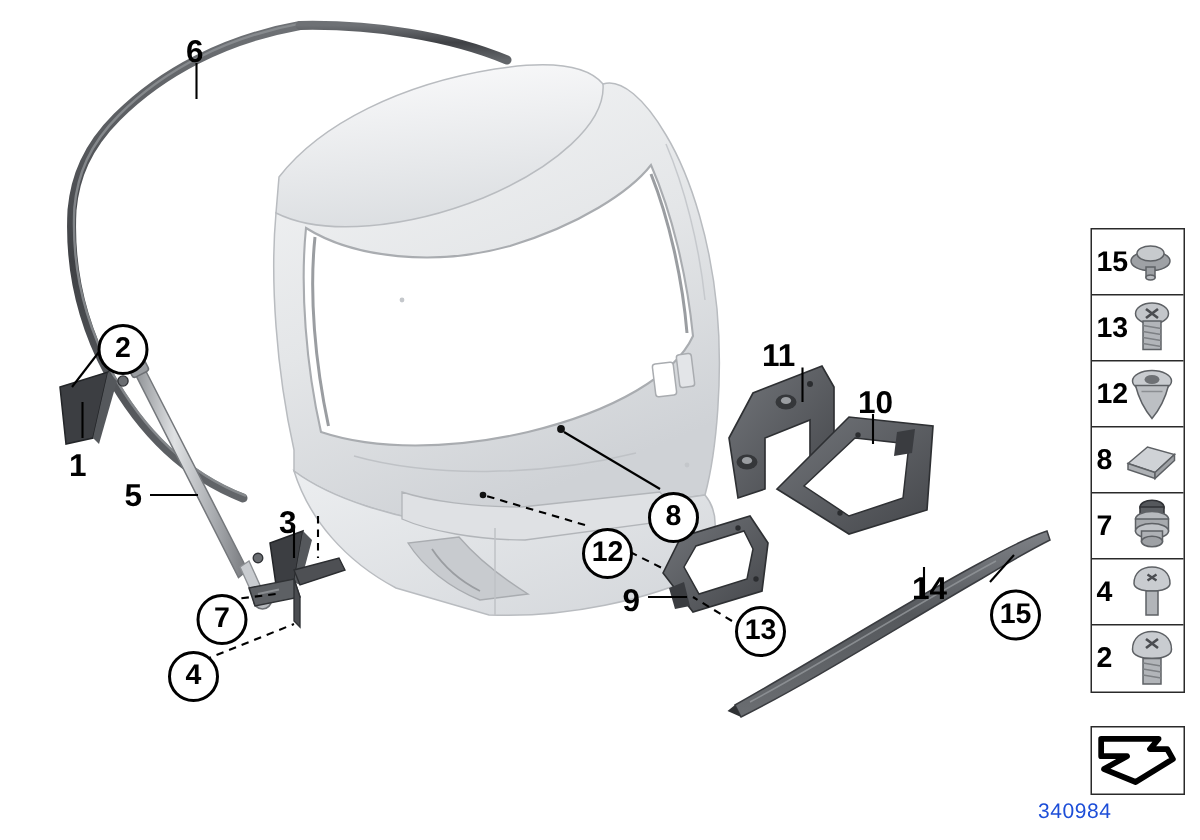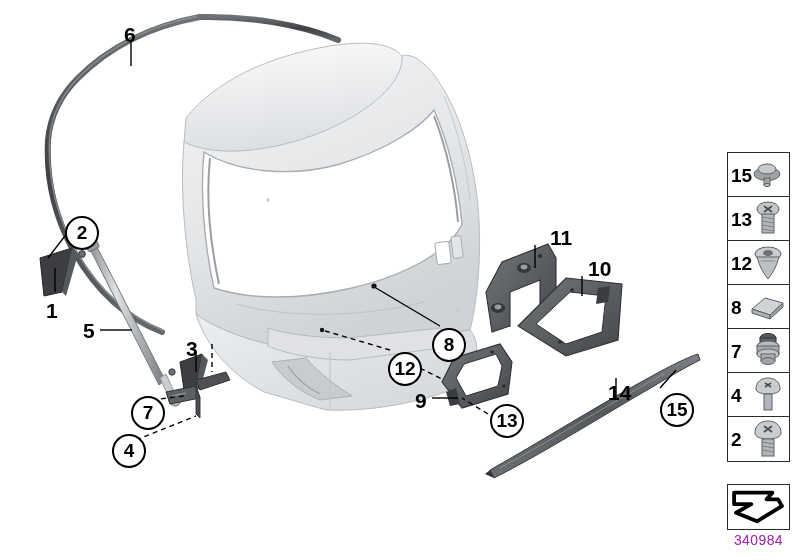--- a/index.html
+++ b/index.html
@@ -37,22 +37,22 @@
     font-weight:bold;font-size:19px;color:#000;line-height:1;
   }
   .legend-art{
     position:absolute;right:2px;top:0;width:40px;height:44px;
   }
   #logo-box{
     position:absolute;left:727px;top:484px;width:63px;height:46px;
     border:1.6px solid #2a2a2a;box-sizing:border-box;background:#fff;
   }
   #diagram-number{
-    position:absolute;left:727px;top:532px;width:63px;
-    text-align:center;font-size:14px;color:#a21caf;letter-spacing:.4px;
+    position:absolute;left:685px;top:532px;width:63px;
+    text-align:center;font-size:14px;color:#1d4ed8;letter-spacing:.4px;
   }
 </style>
 </head>
 <body>
 
 <div id="stage">
 
   <svg class="layer" viewBox="0 0 800 560">
     <defs>
       <linearGradient id="gBody" x1="0" y1="0" x2="0.4" y2="1">
@@ -252,22 +252,22 @@
   <div class="callout-circle" style="left:65px;top:216px;">2</div>
   <div class="callout-plain" style="left:46px;top:300px;">1</div>
   <div class="callout-plain" style="left:83px;top:320px;">5</div>
   <div class="callout-plain" style="left:186px;top:338px;">3</div>
   <div class="callout-circle" style="left:131px;top:396px;">7</div>
   <div class="callout-circle" style="left:112px;top:434px;">4</div>
   <div class="callout-circle" style="left:432px;top:328px;">8</div>
   <div class="callout-circle" style="left:388px;top:352px;">12</div>
   <div class="callout-plain" style="left:415px;top:390px;">9</div>
   <div class="callout-circle" style="left:490px;top:404px;">13</div>
-  <div class="callout-plain" style="left:550px;top:227px;">11</div>
-  <div class="callout-plain" style="left:588px;top:258px;">10</div>
+  <div class="callout-plain" style="left:508px;top:227px;">11</div>
+  <div class="callout-plain" style="left:572px;top:258px;">10</div>
   <div class="callout-plain" style="left:608px;top:362px;margin-top:20px;">14</div>
   <div class="callout-circle" style="left:660px;top:393px;">15</div>
 
   <div id="legend">
 
     <div class="legend-row">
       <span class="legend-num">15</span>
       <svg class="legend-art" viewBox="0 0 40 44">
         <ellipse cx="20" cy="21" rx="13" ry="6.5" fill="#9ea1a5" stroke="#5e6165"></ellipse>
         <ellipse cx="20" cy="16" rx="9" ry="5" fill="#c7cacd" stroke="#5e6165"></ellipse>

